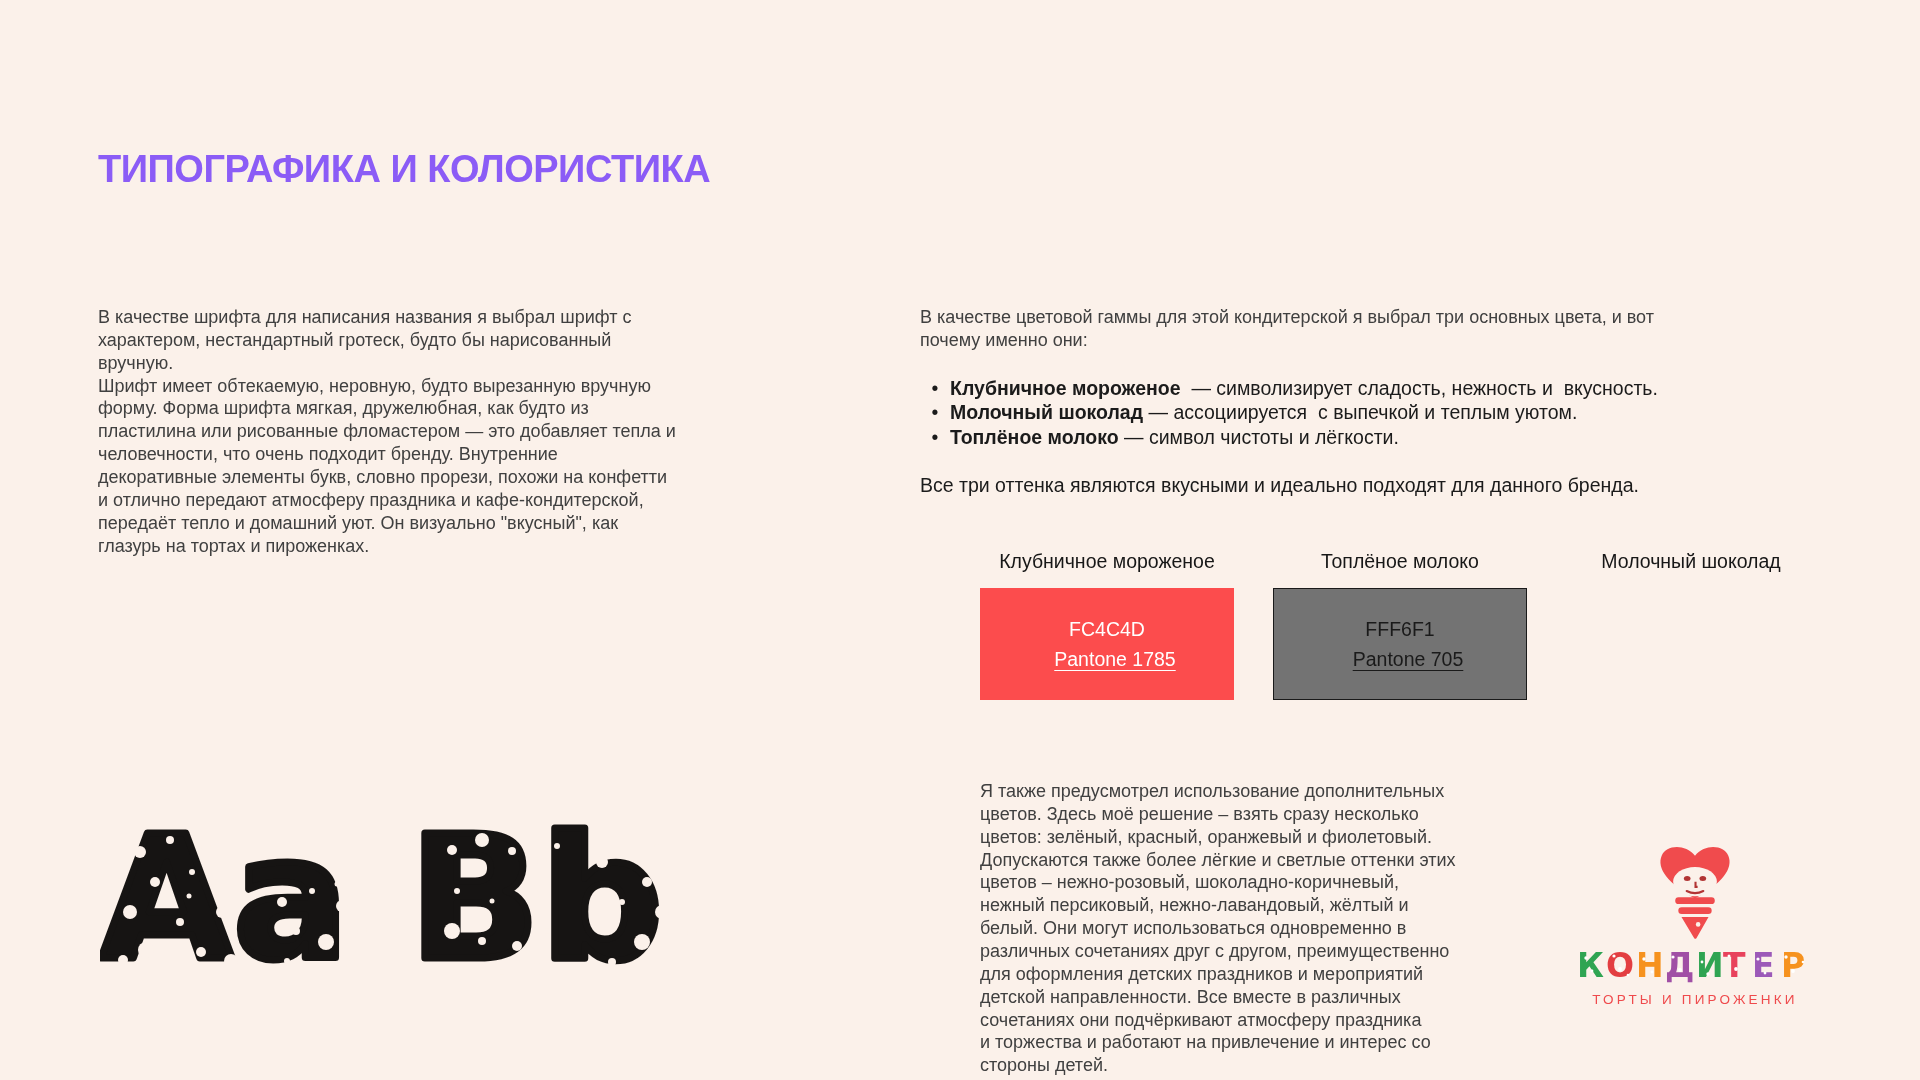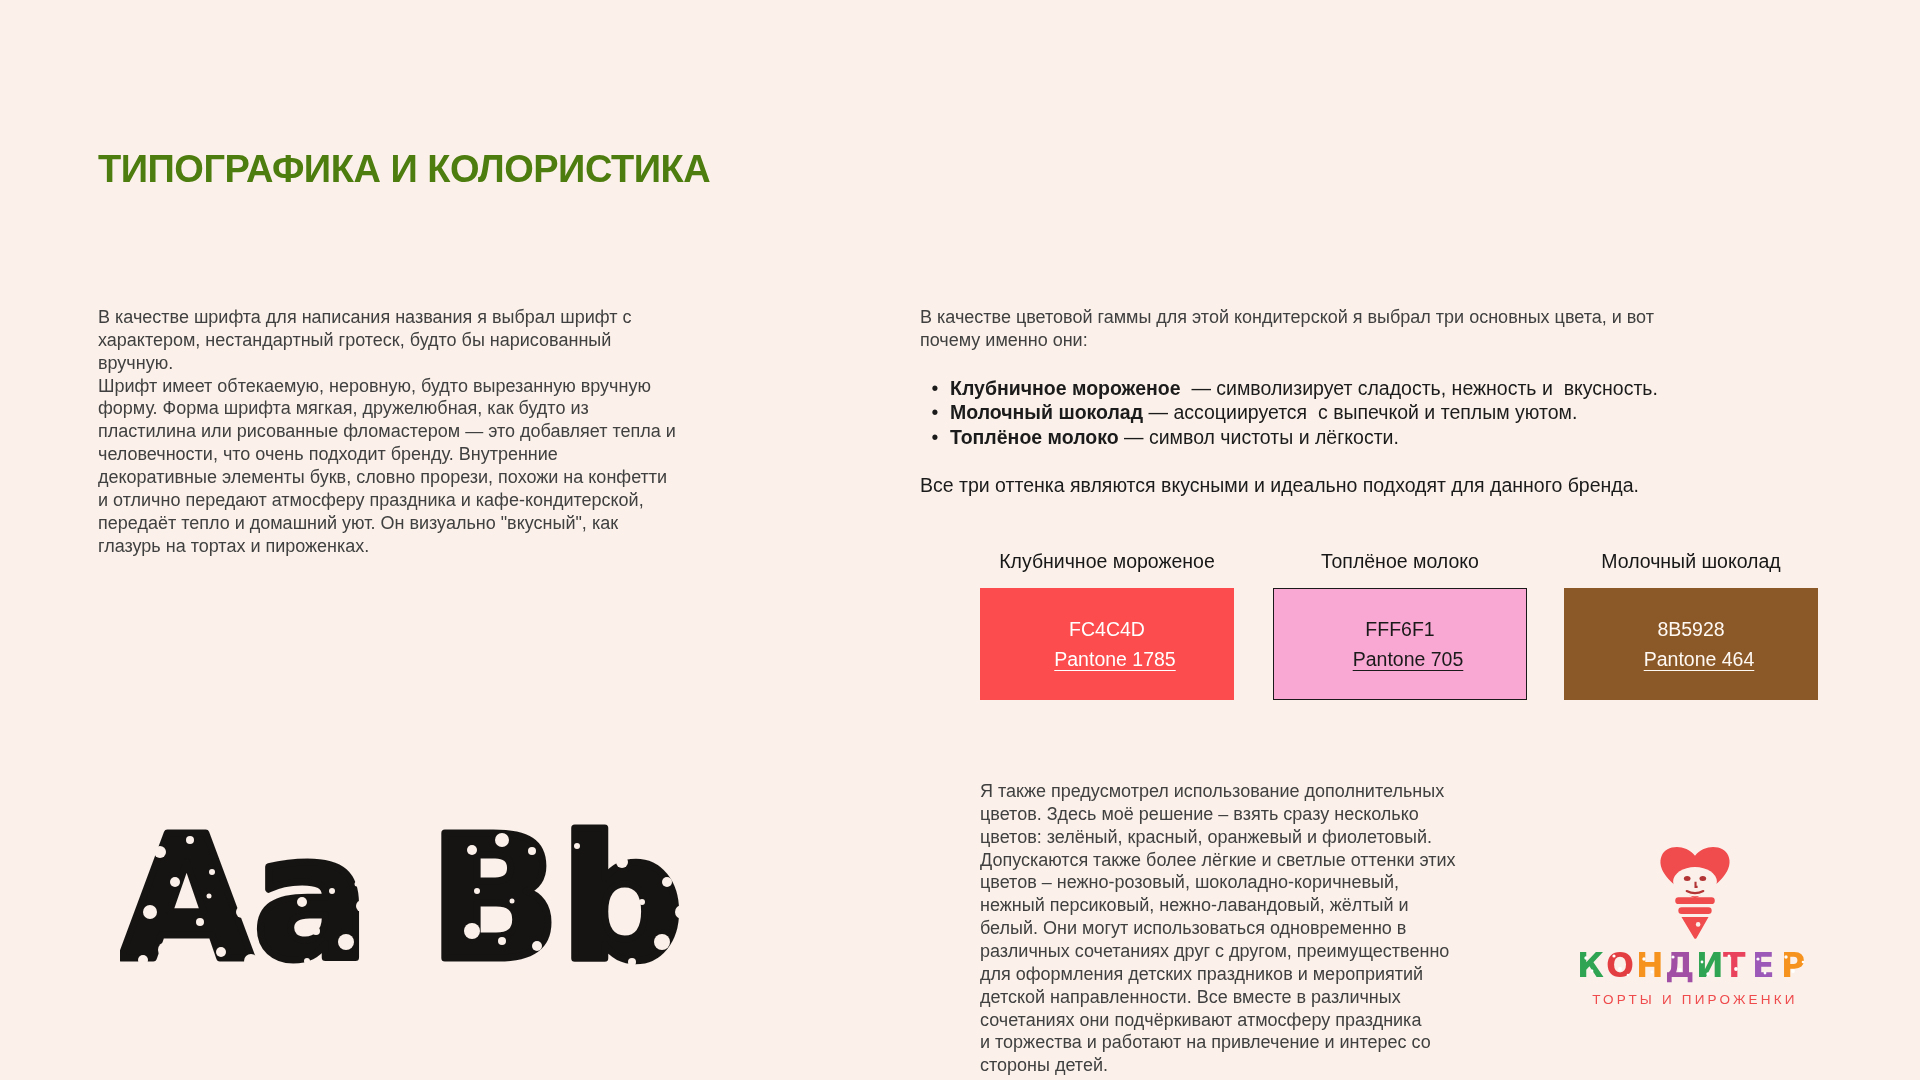--- a/index.html
+++ b/index.html
@@ -5,26 +5,26 @@
   * { margin:0; padding:0; box-sizing:border-box; }
   html,body { width:1920px; height:1080px; }
   body { font-family:"Liberation Sans", sans-serif; }
   #canvas {
     position:relative; width:1920px; height:1080px; overflow:hidden;
     background:#FBF1EA; color:#1B1B1B;
   }
   .abs { position:absolute; }
   #page-title {
     left:98px; top:148px; font-size:38px; font-weight:800;
-    letter-spacing:-0.5px; color:#4d7c0f;
+    letter-spacing:-0.5px; color:#8b5cf6;
   }
   .prose { white-space:pre-line; font-size:18px; line-height:1.27; color:#404040; }
   #left-col { left:98px; top:306px; width:700px; }
   #left-para-2 { margin-top:25px; }
-  #specimen-block { left:120px; top:790px; width:650px; height:200px; }
+  #specimen-block { left:100px; top:790px; width:650px; height:200px; }
 
   #right-col { left:920px; top:306px; width:860px; }
   .bullet-list { margin-top:24px; }
   .bullet-row { display:flex; font-size:19.5px; line-height:1.27; }
   .bullet-mark { width:30px; text-align:center; flex:0 0 30px; }
   .bullet-bold { font-weight:700; white-space:pre; }
   .bullet-rest { white-space:pre-wrap; }
   #palette-summary { margin-top:24px; font-size:19.5px; }
 
   .swatch-label {
@@ -155,27 +155,23 @@
   </div>
 
   <div class="abs swatch-label sw0">Клубничное мороженое</div>
   <div class="abs swatch-label sw1">Топлёное молоко</div>
   <div class="abs swatch-label sw2">Молочный шоколад</div>
 
   <div id="swatch-0" class="abs swatch" style="background: rgb(252, 76, 77); color: rgb(255, 255, 255); border: none;">
     <div>FC4C4D</div>
     <div class="pantone-link">Pantone 1785</div>
   </div>
-  <div id="swatch-1" class="abs swatch" style="background: #f9a8d4; color: rgb(26, 26, 26); border: 1.5px solid rgb(26, 26, 26);">
+  <div id="swatch-1" class="abs swatch" style="background: #737373; color: rgb(26, 26, 26); border: 1.5px solid rgb(26, 26, 26);">
     <div>FFF6F1</div>
     <div class="pantone-link">Pantone 705</div>
-  </div>
-  <div id="swatch-2" class="abs swatch" style="background: rgb(139, 89, 40); color: rgb(255, 249, 244); border: none;">
-    <div>8B5928</div>
-    <div class="pantone-link">Pantone 464</div>
   </div>
 
   <div id="extra-colors-para" class="abs prose">Я также предусмотрел использование дополнительных
 цветов. Здесь моё решение – взять сразу несколько
 цветов: зелёный, красный, оранжевый и фиолетовый.
 Допускаются также более лёгкие и светлые оттенки этих
 цветов – нежно-розовый, шоколадно-коричневый,
 нежный персиковый, нежно-лавандовый, жёлтый и
 белый. Они могут использоваться одновременно в
 различных сочетаниях друг с другом, преимущественно

